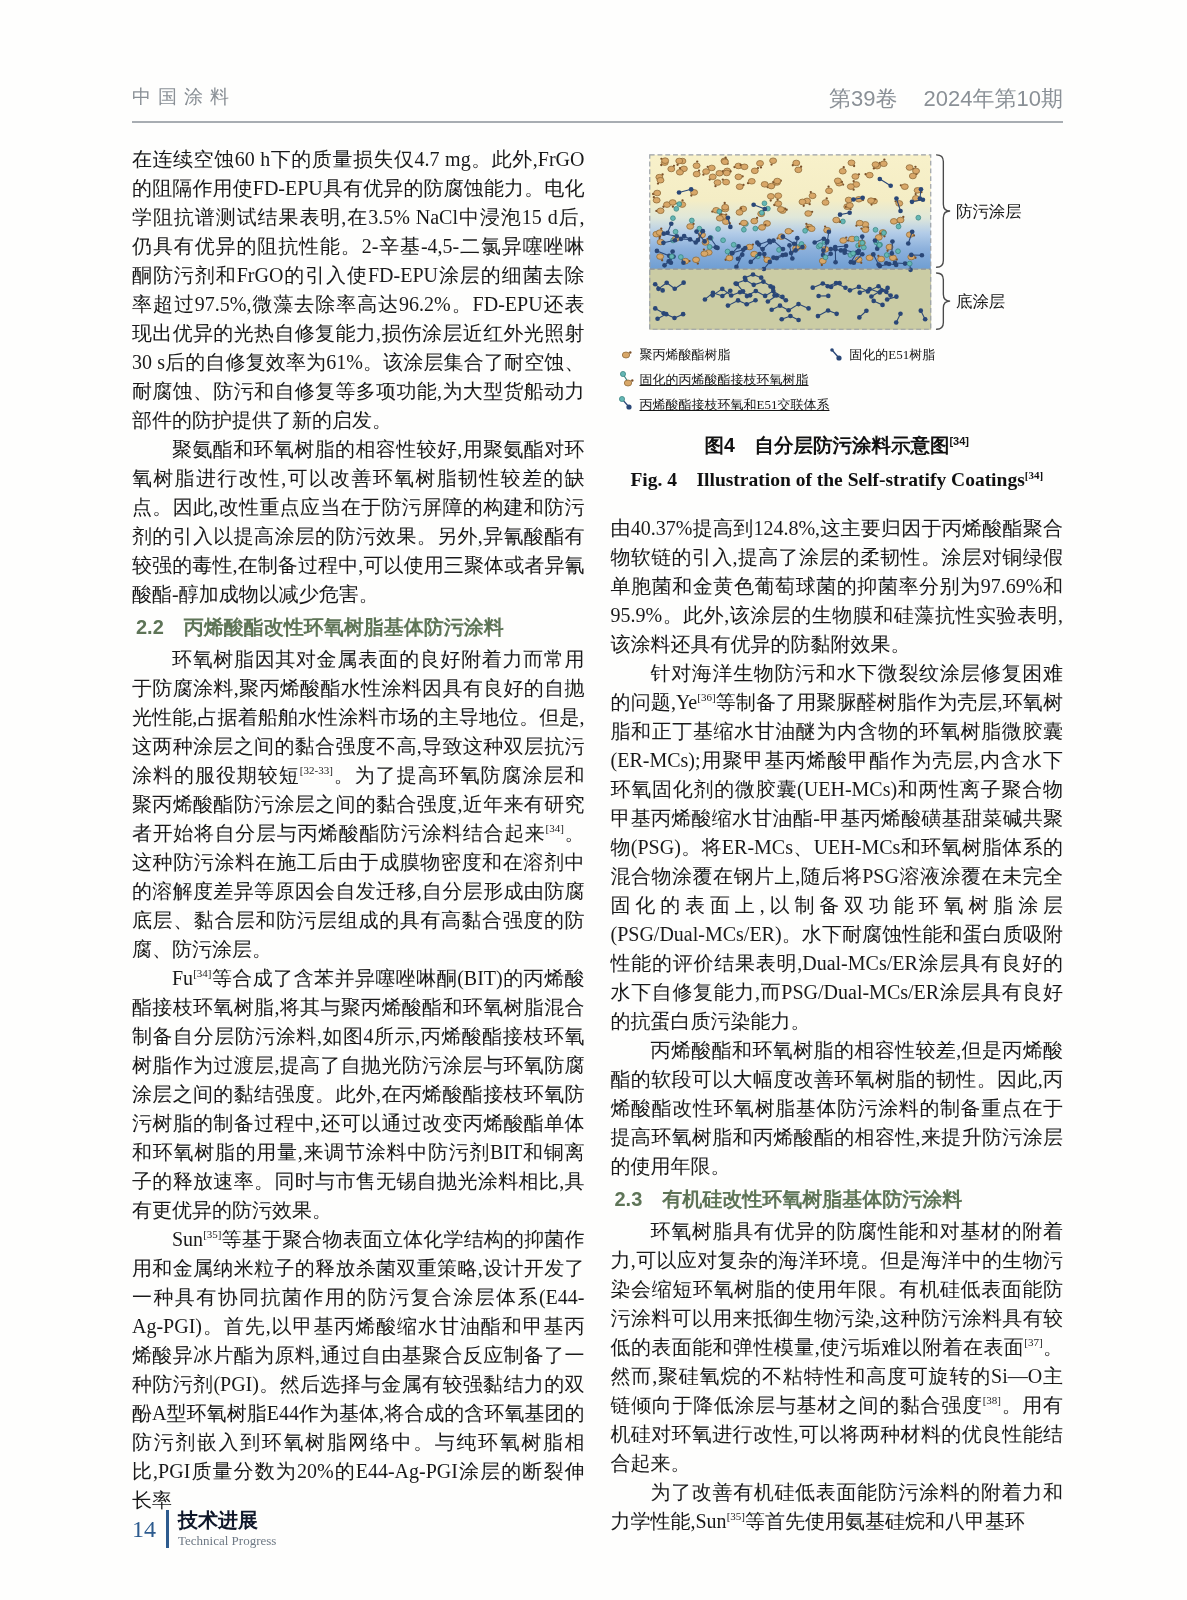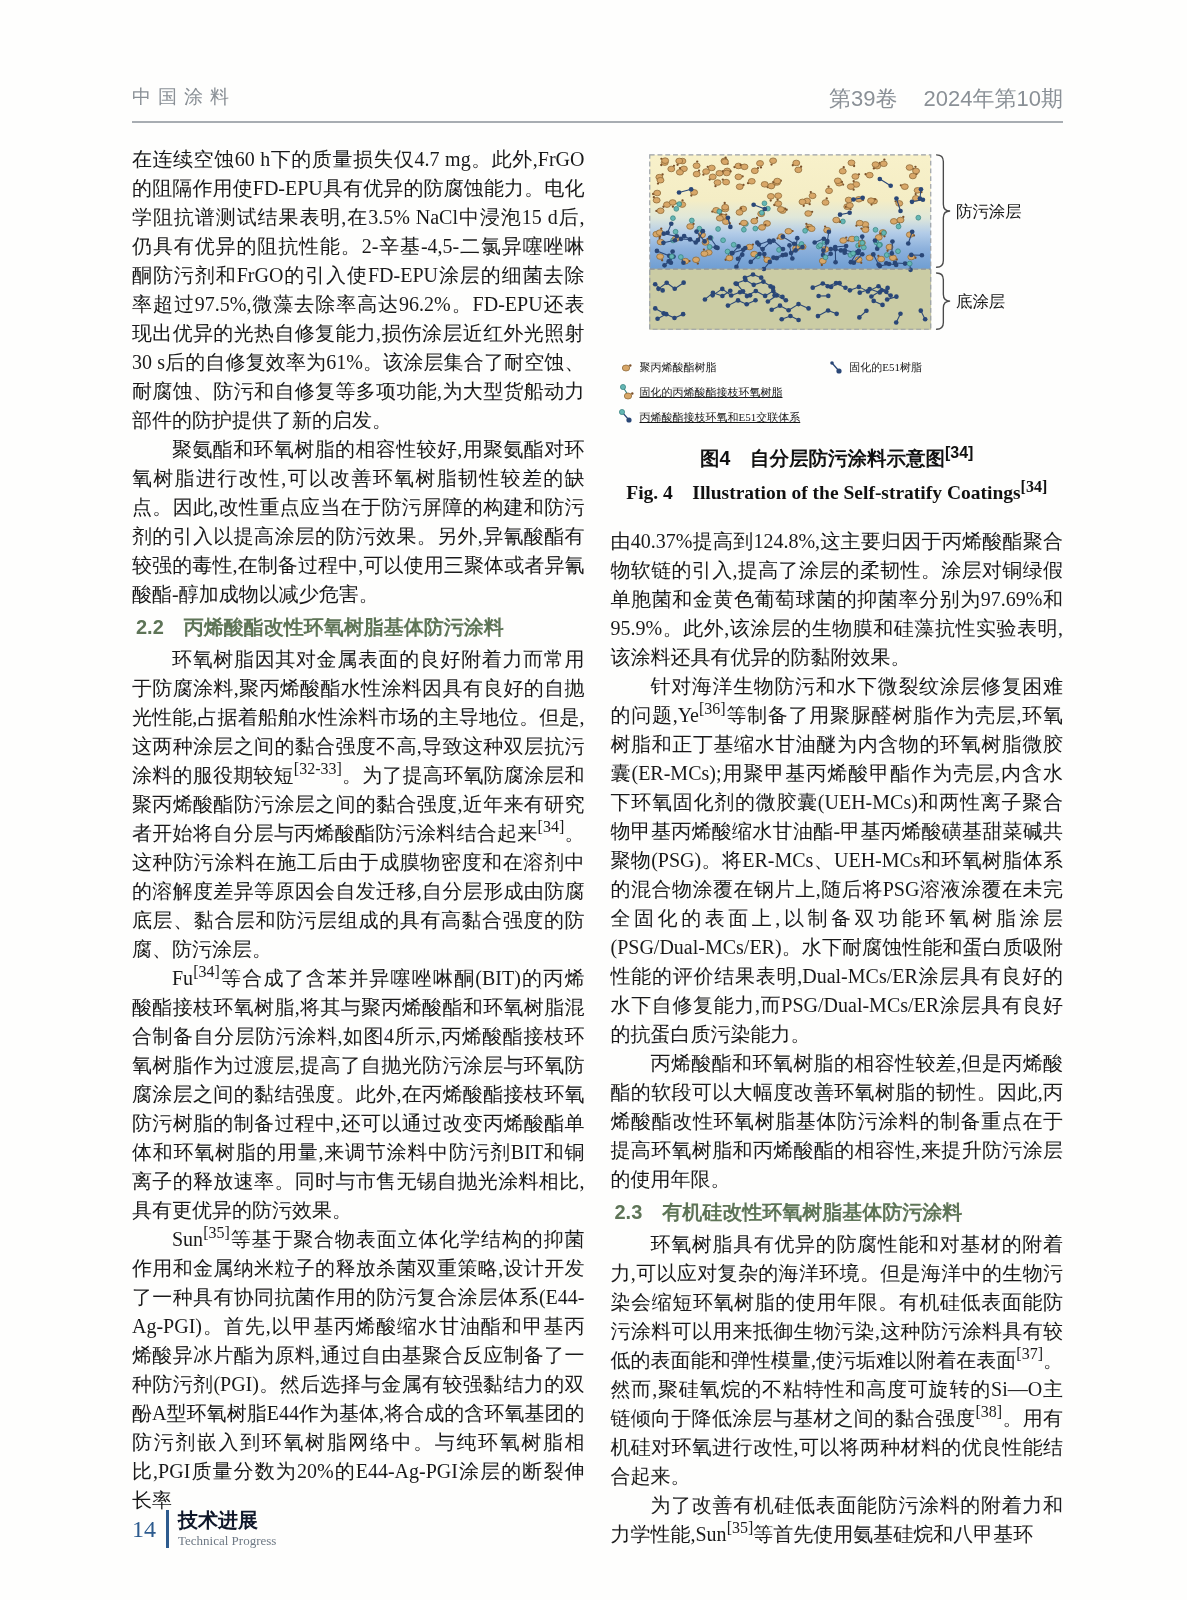--- a/index.html
+++ b/index.html
@@ -22,31 +22,31 @@
   .page-header{display:flex;justify-content:space-between;align-items:flex-start;}
   .journal{font-size:19px;letter-spacing:7px;color:var(--header-gray);font-family:"Liberation Sans","DejaVu Sans",sans-serif;}
   .issue-info{font-size:22px;color:var(--header-gray);font-family:"Liberation Sans","DejaVu Sans",sans-serif;}
   .issue-info .vol{margin-right:20px;}
   .header-rule{border-bottom:2px solid #a8adb2;margin-top:7px;}
   
   .columns{display:flex;gap:26px;margin-top:22px;}
   .column{width:calc(50% - 13px);font-size:20px;line-height:29px;text-align:justify;color:#191919;}
   .para{margin:0;}
   .para.indent{text-indent:2em;}
-  sup.ref-sup{font-size:16px;line-height:0;vertical-align:super;}
+  sup.ref-sup{font-size:11px;line-height:0;vertical-align:super;}
   .section-heading{
     margin:3px 4px;font-family:"Liberation Sans","DejaVu Sans",sans-serif;
     font-size:20px;font-weight:bold;color:var(--heading-green);
     line-height:30px;text-align:left;
   }
   .sec-num{margin-right:20px;}
   
   .fig{margin:4px 0 20px 0;}
   .fig-svg{display:block;width:100%;height:auto;}
-  .legend{display:flex;flex-wrap:wrap;font-size:11px;line-height:25px;padding-left:6px;margin-top:16px;color:#161616;align-items:center;}
+  .legend{display:flex;flex-wrap:wrap;font-size:13px;line-height:25px;padding-left:6px;margin-top:3px;color:#161616;align-items:center;}
   .legend-item{display:flex;align-items:center;}
   .legend-item svg{flex:0 0 auto;margin-right:3px;}
   .li-half1{width:47%;}
   .li-half2{width:53%;}
   .li-full{width:100%;text-decoration:underline;}
   .caption-cn{
     text-align:center;font-family:"Liberation Sans","DejaVu Sans",sans-serif;
     font-weight:bold;font-size:19.5px;margin-top:14px;color:#111;
   }
   .caption-en{

